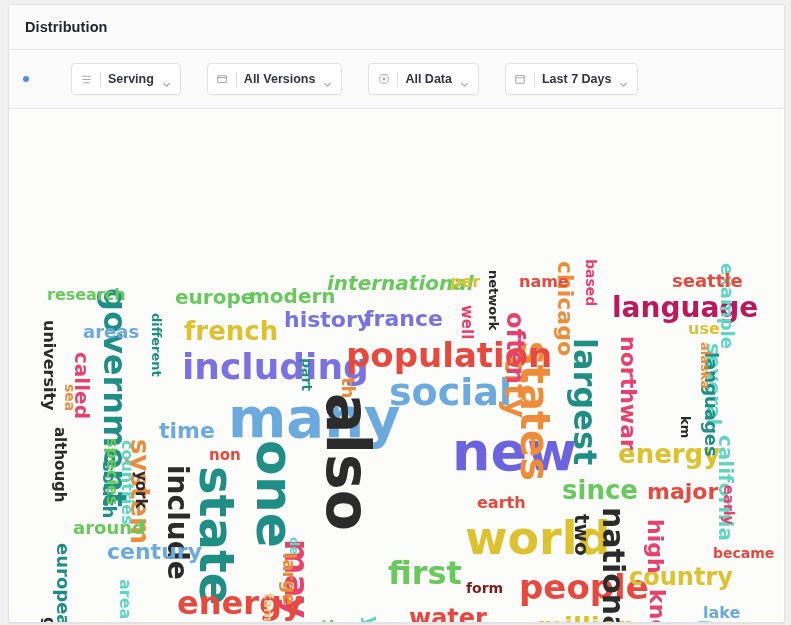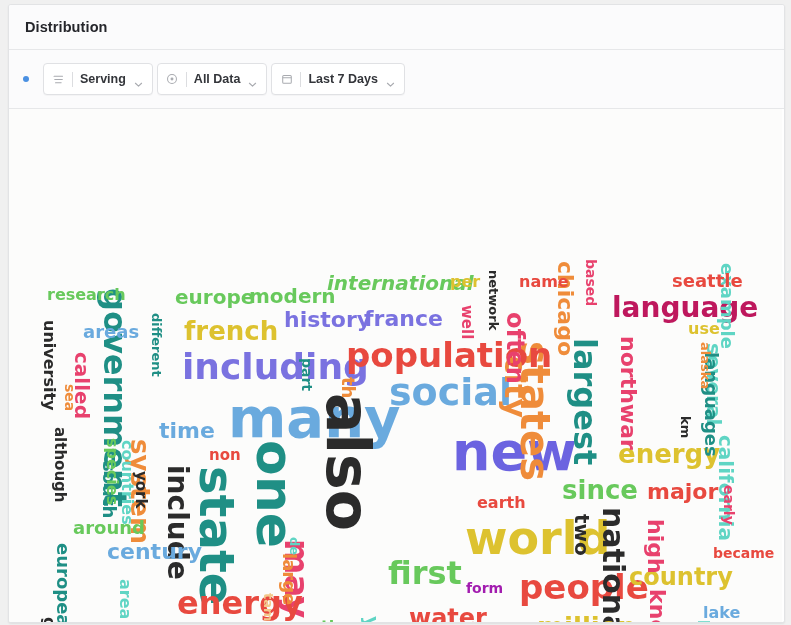--- a/index.html
+++ b/index.html
@@ -133,29 +133,42 @@
 
 <div id="app">
   <div class="panel">
 
     <div class="panel-header">
       <span class="panel-title">Distribution</span>
     </div>
 
     <div class="toolbar">
       <span class="toolbar-dot"></span>
-      <div id="filters" style="display:flex;align-items:flex-start;gap:4px;">
+      <div id="filters" style="display:flex;align-items:flex-start;gap:26px;margin-left:28px;">
           <div class="filter-chip">
             <span class="chip-icon">
               <svg viewBox="0 0 14 14" width="13" height="13">
                 <path d="M2 3.5h9M3.5 7h8M5 10.5h6" stroke="currentColor" stroke-width="1.3" stroke-linecap="round" fill="none" transform="skewX(-12) translate(1 0)"></path>
               </svg>
             </span>
             <span class="chip-sep"></span>
             <span class="chip-label">Serving</span>
+            <span class="chip-caret"><svg viewBox="0 0 10 10" width="9" height="9">
+                <path d="M1.6 3.6L5 6.9l3.4-3.3" stroke="currentColor" stroke-width="1.25" fill="none" stroke-linecap="round" stroke-linejoin="round"></path>
+              </svg></span>
+          </div>
+          <div class="filter-chip">
+            <span class="chip-icon">
+              <svg viewBox="0 0 14 14" width="12" height="12">
+                <rect x="1.8" y="3.2" width="10.4" height="8" rx="1.3" stroke="currentColor" stroke-width="1.2" fill="none"></rect>
+                <path d="M1.8 5.4h10.4" stroke="currentColor" stroke-width="1.2"></path>
+              </svg>
+            </span>
+            <span class="chip-sep"></span>
+            <span class="chip-label">All Versions</span>
             <span class="chip-caret"><svg viewBox="0 0 10 10" width="9" height="9">
                 <path d="M1.6 3.6L5 6.9l3.4-3.3" stroke="currentColor" stroke-width="1.25" fill="none" stroke-linecap="round" stroke-linejoin="round"></path>
               </svg></span>
           </div>
           <div class="filter-chip">
             <span class="chip-icon">
               <svg viewBox="0 0 14 14" width="12" height="12">
                 <circle cx="7" cy="7" r="5.2" stroke="currentColor" stroke-width="1.2" fill="none"></circle>
                 <circle cx="7" cy="7" r="1.7" fill="currentColor"></circle>
               </svg>
@@ -243,21 +256,21 @@
           <span class="word" style="font-size: 16px; color: rgb(104, 201, 92); left: 111px; top: 329px; transform: rotate(90deg);">species</span>
           <span class="word" style="font-size: 15px; color: rgb(43, 43, 43); left: 58px; top: 318px; transform: rotate(90deg);">although</span>
           <span class="word" style="font-size: 16px; color: rgb(43, 43, 43); left: 48px; top: 508px; transform: rotate(90deg);">general</span>
           <span class="word" style="font-size: 16px; color: rgb(95, 213, 196); left: 705px; top: 511px; transform: rotate(90deg);">public</span>
           <span class="word" style="font-size: 16px; color: rgb(106, 170, 222); left: 694px; top: 496px;">lake</span>
           <span class="word" style="font-size: 14px; color: rgb(232, 73, 63); left: 704px; top: 437px;">became</span>
           <span class="word" style="font-size: 14px; color: rgb(232, 65, 109); left: 727px; top: 376px; transform: rotate(90deg);">early</span>
           <span class="word" style="font-size: 16px; color: rgb(232, 73, 63); left: 468px; top: 386px;">earth</span>
           <span class="word" style="font-size: 16px; color: rgb(104, 201, 92); left: 312px; top: 510px;">three</span>
           <span class="word" style="font-size: 18px; color: rgb(239, 140, 58); left: 289px; top: 444px; transform: rotate(90deg);">large</span>
-          <span class="word" style="font-size: 14px; color: #a21caf; left: 457px; top: 472px;">form</span>
+          <span class="word" style="font-size: 14px; color: #7f1d1d; left: 457px; top: 472px;">form</span>
           <span class="word" style="font-size: 16px; color: rgb(95, 213, 196); left: 124px; top: 470px; transform: rotate(90deg);">area</span>
           <span class="word" style="font-size: 15px; color: rgb(232, 73, 63); left: 200px; top: 339px; text-align: right;">non</span>
           <span class="word" style="font-size: 15px; color: rgb(43, 43, 43); left: 139px; top: 362px; transform: rotate(90deg);">york</span>
           <span class="word" style="font-size: 14px; color: rgb(239, 140, 58); left: 68px; top: 275px; transform: rotate(90deg);">sea</span>
           <span class="word" style="font-size: 13px; color: rgb(31, 143, 133); left: 154px; top: 204px; transform: rotate(90deg);">different</span>
           <span class="word" style="font-size: 14px; color: rgb(31, 143, 133); left: 305px; top: 249px; transform: rotate(90deg);">part</span>
           <span class="word" style="font-size: 18px; color: rgb(239, 140, 58); left: 348px; top: 268px; transform: rotate(90deg);">th</span>
           <span class="word" style="font-size: 16px; color: rgb(221, 194, 47); left: 441px; top: 165px;">per</span>
           <span class="word" style="font-size: 16px; color: rgb(232, 73, 63); left: 510px; top: 165px;">name</span>
           <span class="word" style="font-size: 13px; color: rgb(43, 43, 43); left: 491px; top: 161px; transform: rotate(90deg);">network</span>

